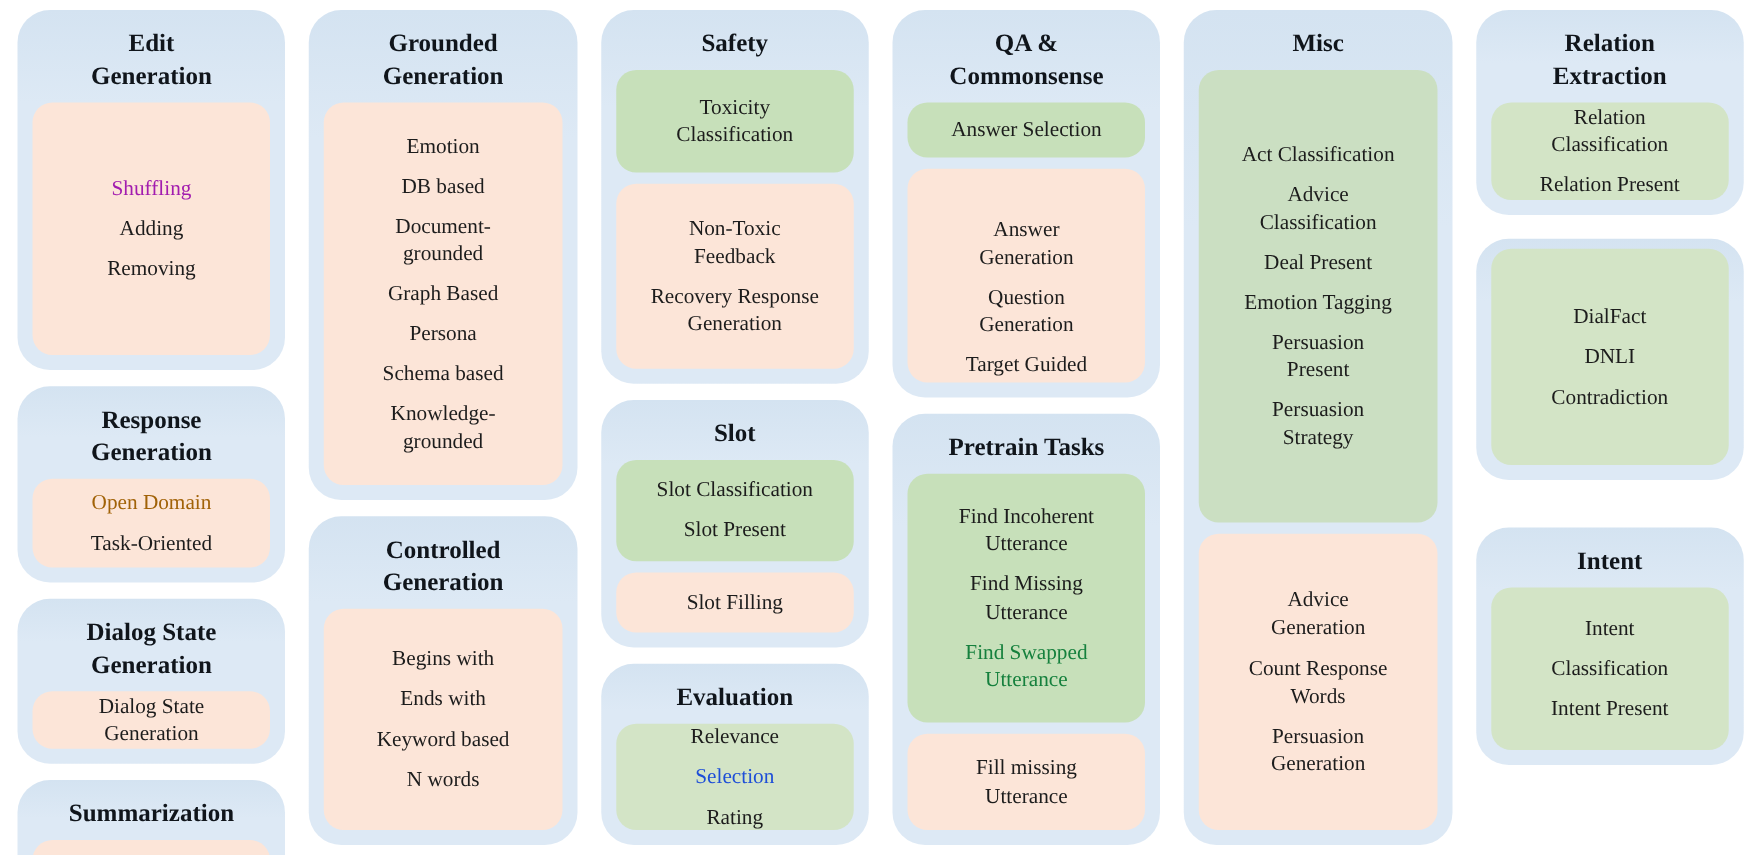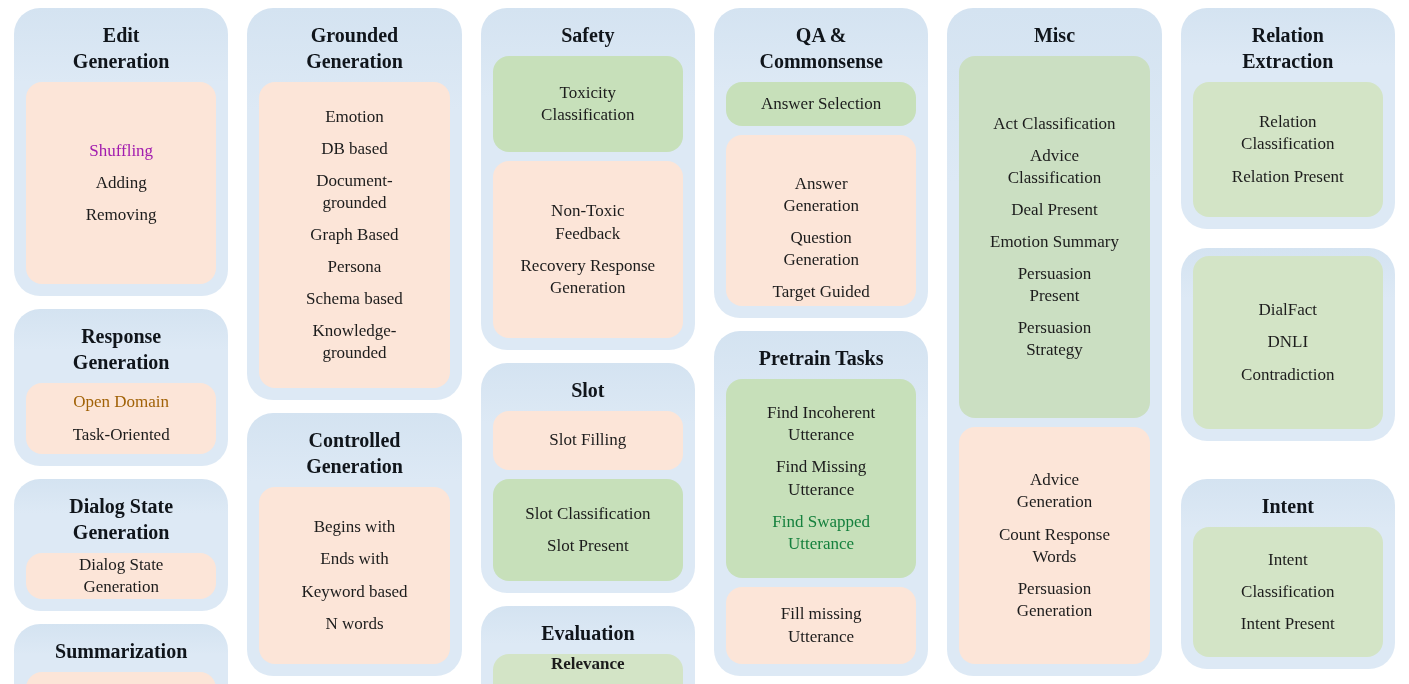--- a/index.html
+++ b/index.html
@@ -22,26 +22,26 @@
               min-height:36px; box-sizing:border-box; }
   .task-box + .task-box { margin-top:9px; }
 
   .task-item { font-size:17px; line-height:1.3; color:#1c1c1c; text-align:center;
                white-space:pre-line; margin:5px 0; }
 
   
   .col-1 .card:nth-child(1){height:288px} .col-1 .card:nth-child(2){height:157px}
   .col-1 .card:nth-child(3){height:132px} .col-1 .card:nth-child(4){height:118px}
   .col-2 .card:nth-child(1){height:392px} .col-2 .card:nth-child(2){height:263px}
-  .col-3 .card:nth-child(1){height:342px} .col-3 .card:nth-child(2){height:230px}
+  .col-3 .card:nth-child(1){height:299px} .col-3 .card:nth-child(2){height:198px}
   .col-3 .card:nth-child(3){height:145px}
   .col-4 .card:nth-child(1){height:310px} .col-4 .card:nth-child(2){height:345px}
   .col-5 .card:nth-child(1){height:668px}
   .col-6 { gap:0; }
-  .col-6 .card:nth-child(1){height:221px}
+  .col-6 .card:nth-child(1){height:164px}
   .col-6 .card:nth-child(2){height:193px; margin-top:19px;}
   .col-6 .card:nth-child(3){height:190px; margin-top:38px;}
 </style>
 </head>
 <body>
 
 <div class="board" style="background: rgb(255, 255, 255);">
     <div class="column col-1">
       <div class="card">
         <div class="card-title" style="color: rgb(16, 21, 27);">Edit
@@ -112,33 +112,33 @@
         </div>
         <div class="task-box" style="background: rgb(252, 229, 216); flex-grow: 4;">
           <div class="task-item" style="color: rgb(28, 28, 28);">Non-Toxic
 Feedback</div>
           <div class="task-item" style="color: rgb(28, 28, 28);">Recovery Response
 Generation</div>
         </div>
       </div>
       <div class="card">
         <div class="card-title" style="color: rgb(16, 21, 27);">Slot</div>
-        <div class="task-box" style="background: rgb(252, 229, 216); flex-grow: 1;">
-          <div class="task-item" style="color: rgb(28, 28, 28);">Slot Filling</div>
-        </div>
         <div class="task-box" style="background: rgb(199, 224, 186); flex-grow: 2;">
           <div class="task-item" style="color: rgb(28, 28, 28);">Slot Classification</div>
           <div class="task-item" style="color: rgb(28, 28, 28);">Slot Present</div>
         </div>
+        <div class="task-box" style="background: rgb(252, 229, 216); flex-grow: 1;">
+          <div class="task-item" style="color: rgb(28, 28, 28);">Slot Filling</div>
+        </div>
       </div>
       <div class="card">
         <div class="card-title" style="color: rgb(16, 21, 27);">Evaluation</div>
         <div class="task-box" style="background: rgb(211, 228, 198); flex-grow: 3;">
-          <div class="task-item" style="color: rgb(28, 28, 28); font-weight: bold;">Relevance</div>
-          <div class="task-item" style="color: #7f1d1d;">Selection</div>
+          <div class="task-item" style="color: rgb(28, 28, 28);">Relevance</div>
+          <div class="task-item" style="color: #1d4ed8;">Selection</div>
           <div class="task-item" style="color: rgb(28, 28, 28);">Rating</div>
         </div>
       </div>
     </div>
     <div class="column col-4">
       <div class="card">
         <div class="card-title" style="color: rgb(16, 21, 27);">QA &amp;
 Commonsense</div>
         <div class="task-box" style="background: rgb(199, 224, 186); flex-grow: 1;">
           <div class="task-item" style="color: rgb(28, 28, 28);">Answer Selection</div>
@@ -168,21 +168,21 @@
       </div>
     </div>
     <div class="column col-5">
       <div class="card">
         <div class="card-title" style="color: rgb(16, 21, 27);">Misc</div>
         <div class="task-box" style="background: rgb(203, 223, 194); flex-grow: 9;">
           <div class="task-item" style="color: rgb(28, 28, 28);">Act Classification</div>
           <div class="task-item" style="color: rgb(28, 28, 28);">Advice
 Classification</div>
           <div class="task-item" style="color: rgb(28, 28, 28);">Deal Present</div>
-          <div class="task-item" style="color: rgb(28, 28, 28);">Emotion Summary</div>
+          <div class="task-item" style="color: rgb(28, 28, 28);">Emotion Tagging</div>
           <div class="task-item" style="color: rgb(28, 28, 28);">Persuasion
 Present</div>
           <div class="task-item" style="color: rgb(28, 28, 28);">Persuasion
 Strategy</div>
         </div>
         <div class="task-box" style="background: rgb(252, 229, 216); flex-grow: 6;">
           <div class="task-item" style="color: rgb(28, 28, 28);">Advice
 Generation</div>
           <div class="task-item" style="color: rgb(28, 28, 28);">Count Response
 Words</div>

